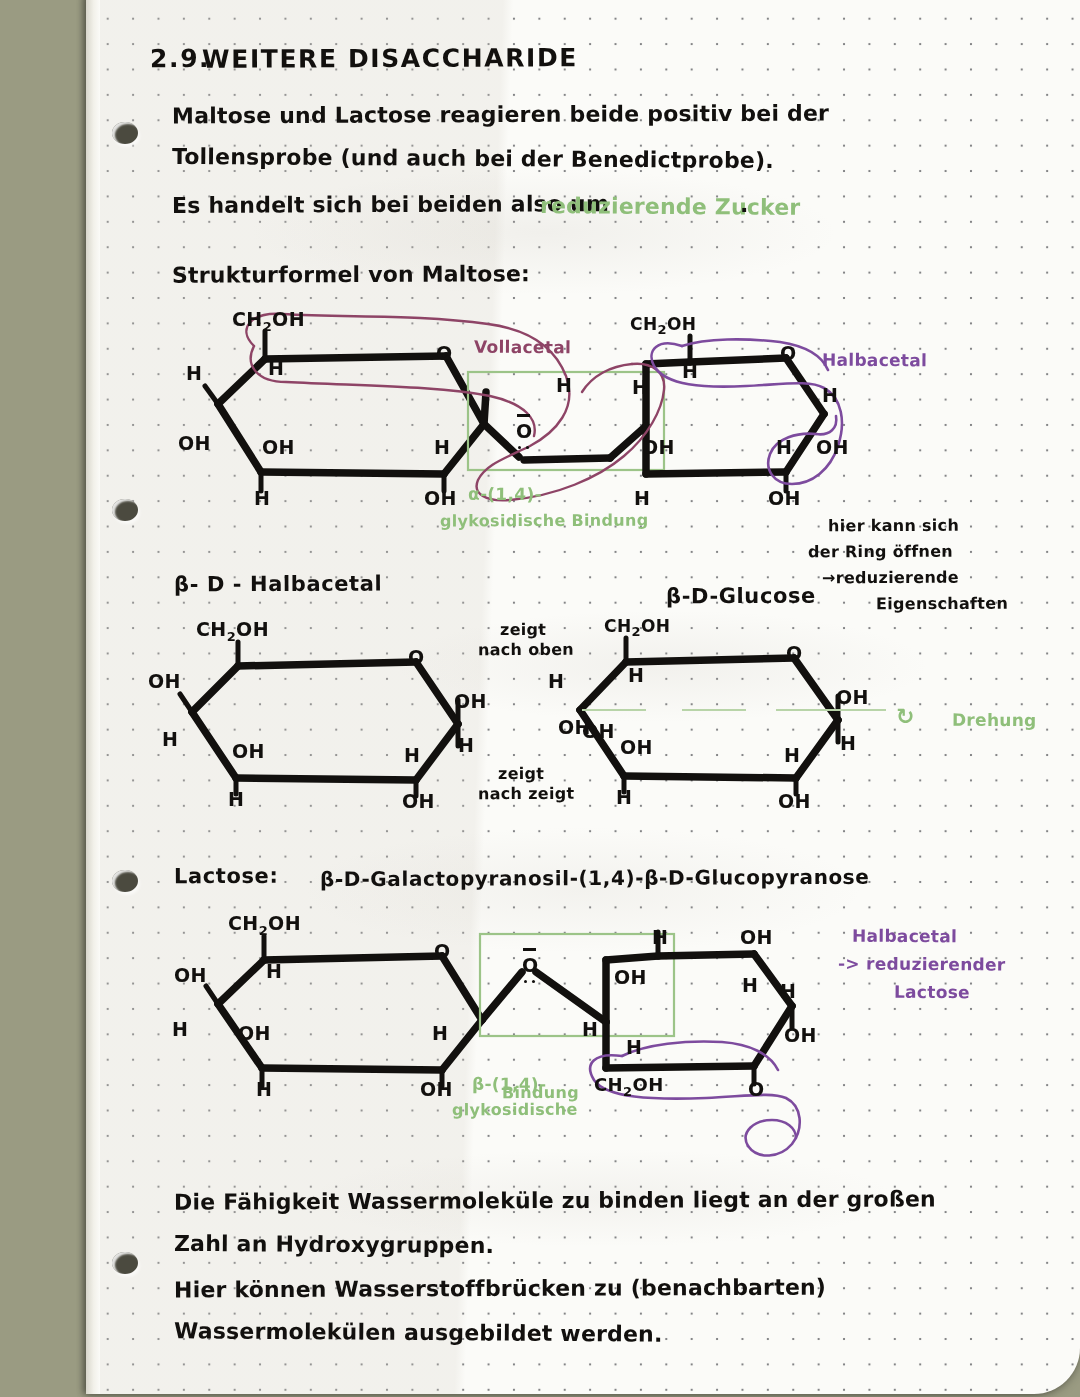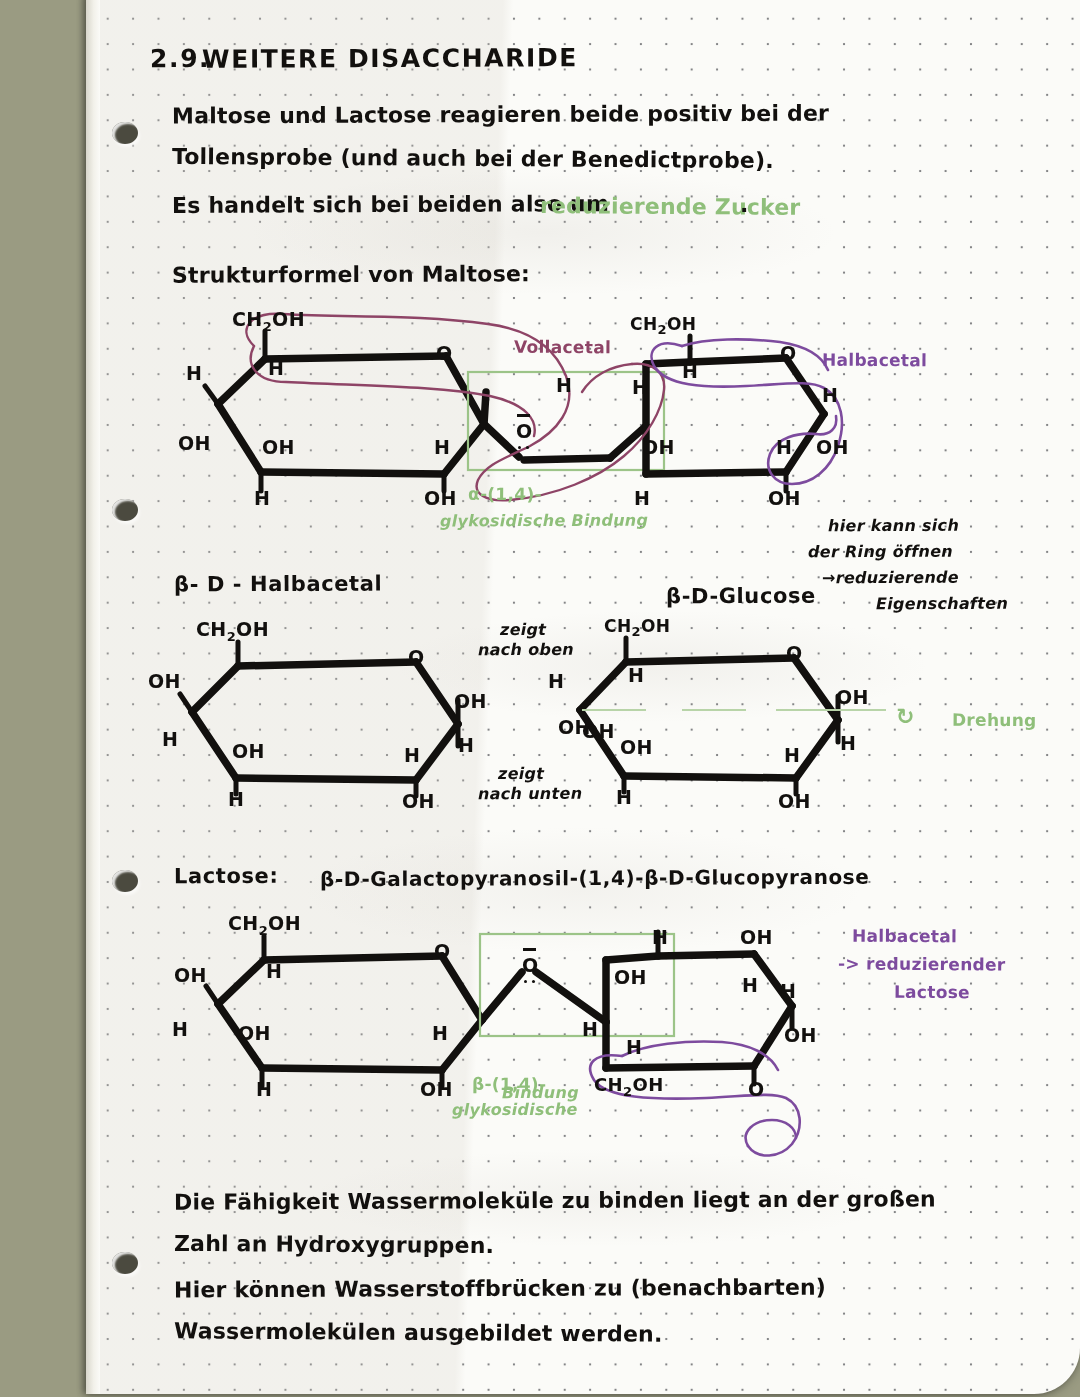--- a/index.html
+++ b/index.html
@@ -67,21 +67,21 @@
     letter-spacing:.3px;
   }
   #svg-layer{position:absolute;inset:0;z-index:5;}
 
   
   .t-head{font-size:25px;font-weight:700;letter-spacing:1.6px;}
   .t-body{font-size:22px;font-weight:600;letter-spacing:.2px;}
   .t-atom{font-size:19px;font-weight:800;letter-spacing:.4px;}
   .t-atom sub{font-size:13px;}
   .t-note{font-size:17px;font-weight:700;}
-  .t-small{font-size:16px;font-weight:700;font-style:italic;}
+  .t-small{font-size:16px;font-weight:700;}
   .t-sugar{font-size:21px;font-weight:700;letter-spacing:.6px;}
 
   .c-green{color:#8fbf7a;}
   .c-violet{color:#7d4b9e;}
   .c-maroon{color:#8e4466;}
   .c-black{color:#12100e;} .j2{transform:rotate(.4deg);}
   .j3{transform:rotate(-.25deg);}
 </style>
 </head>
 <body>
@@ -278,21 +278,21 @@
   <div class="ink t-atom hand" style="left:596px;top:368px;">H</div>
   <div class="ink t-atom hand" style="left:470px;top:382px;">H</div>
   <div class="ink t-atom hand" style="left:546px;top:384px;">H</div>
   <div class="ink t-atom hand" style="left:736px;top:392px;">H</div>
   <div class="ink t-atom hand" style="left:730px;top:444px;">OH</div>
   <div class="ink t-atom hand" style="left:556px;top:444px;">OH</div>
   <div class="ink t-atom hand" style="left:548px;top:495px;">H</div>
   <div class="ink t-atom hand" style="left:690px;top:444px;">H</div>
   <div class="ink t-atom hand" style="left:682px;top:495px;">OH</div>
 
-  <div class="ink t-note hand c-maroon j2" style="left:388px;top:345px;margin-left:40px;">Vollacetal</div>
+  <div class="ink t-note hand c-maroon j2" style="left:388px;top:345px;">Vollacetal</div>
   <div class="ink t-note hand c-violet j2" style="left:736px;top:358px;">Halbacetal</div>
   <div class="ink t-note hand c-green j2" style="left:382px;top:492px;">α-(1,4)-</div>
   <div class="ink t-small hand c-green j3" style="left:354px;top:519px;">glykosidische Bindung</div>
   <div class="ink t-small hand j3" style="left:742px;top:524px;">hier kann sich</div>
   <div class="ink t-small hand j3" style="left:722px;top:550px;">der Ring öffnen</div>
   <div class="ink t-small hand j3" style="left:736px;top:576px;">→reduzierende</div>
   <div class="ink t-small hand j3" style="left:790px;top:602px;">Eigenschaften</div>
 
   <div class="ink t-sugar hand j3" style="left:88px;top:580px;">β- D - Halbacetal</div>
   <div class="ink t-sugar hand j3" style="left:548px;top:592px;margin-left:32px;">β-D-Glucose</div>
@@ -306,21 +306,21 @@
   <div class="ink t-atom hand" style="left:146px;top:748px;">OH</div>
   <div class="ink t-atom hand" style="left:142px;top:796px;">H</div>
   <div class="ink t-atom hand" style="left:368px;top:698px;">OH</div>
   <div class="ink t-atom hand" style="left:372px;top:742px;">H</div>
   <div class="ink t-atom hand" style="left:318px;top:752px;">H</div>
   <div class="ink t-atom hand" style="left:316px;top:798px;">OH</div>
 
   <div class="ink t-small hand j3" style="left:414px;top:628px;">zeigt</div>
   <div class="ink t-small hand j3" style="left:392px;top:648px;">nach oben</div>
   <div class="ink t-small hand j3" style="left:412px;top:772px;">zeigt</div>
-  <div class="ink t-small hand j3" style="left:392px;top:792px;">nach unten</div>
+  <div class="ink t-small hand j3" style="left:392px;top:792px;">nach zeigt</div>
   <div class="ink t-atom hand" style="left:472px;top:724px;">OH</div>
 
   <div class="ink t-atom hand" style="left:518px;top:624px;font-size:17px;">
     <span>CH</span><sub>2</sub><span>OH</span>
   </div>
   <div class="ink t-atom hand" style="left:700px;top:650px;">O</div>
   <div class="ink t-atom hand" style="left:462px;top:678px;">H</div>
   <div class="ink t-atom hand" style="left:542px;top:672px;">H</div>
   <div class="ink t-atom hand" style="left:496px;top:728px;">OH</div>
   <div class="ink t-atom hand" style="left:534px;top:744px;">OH</div>

